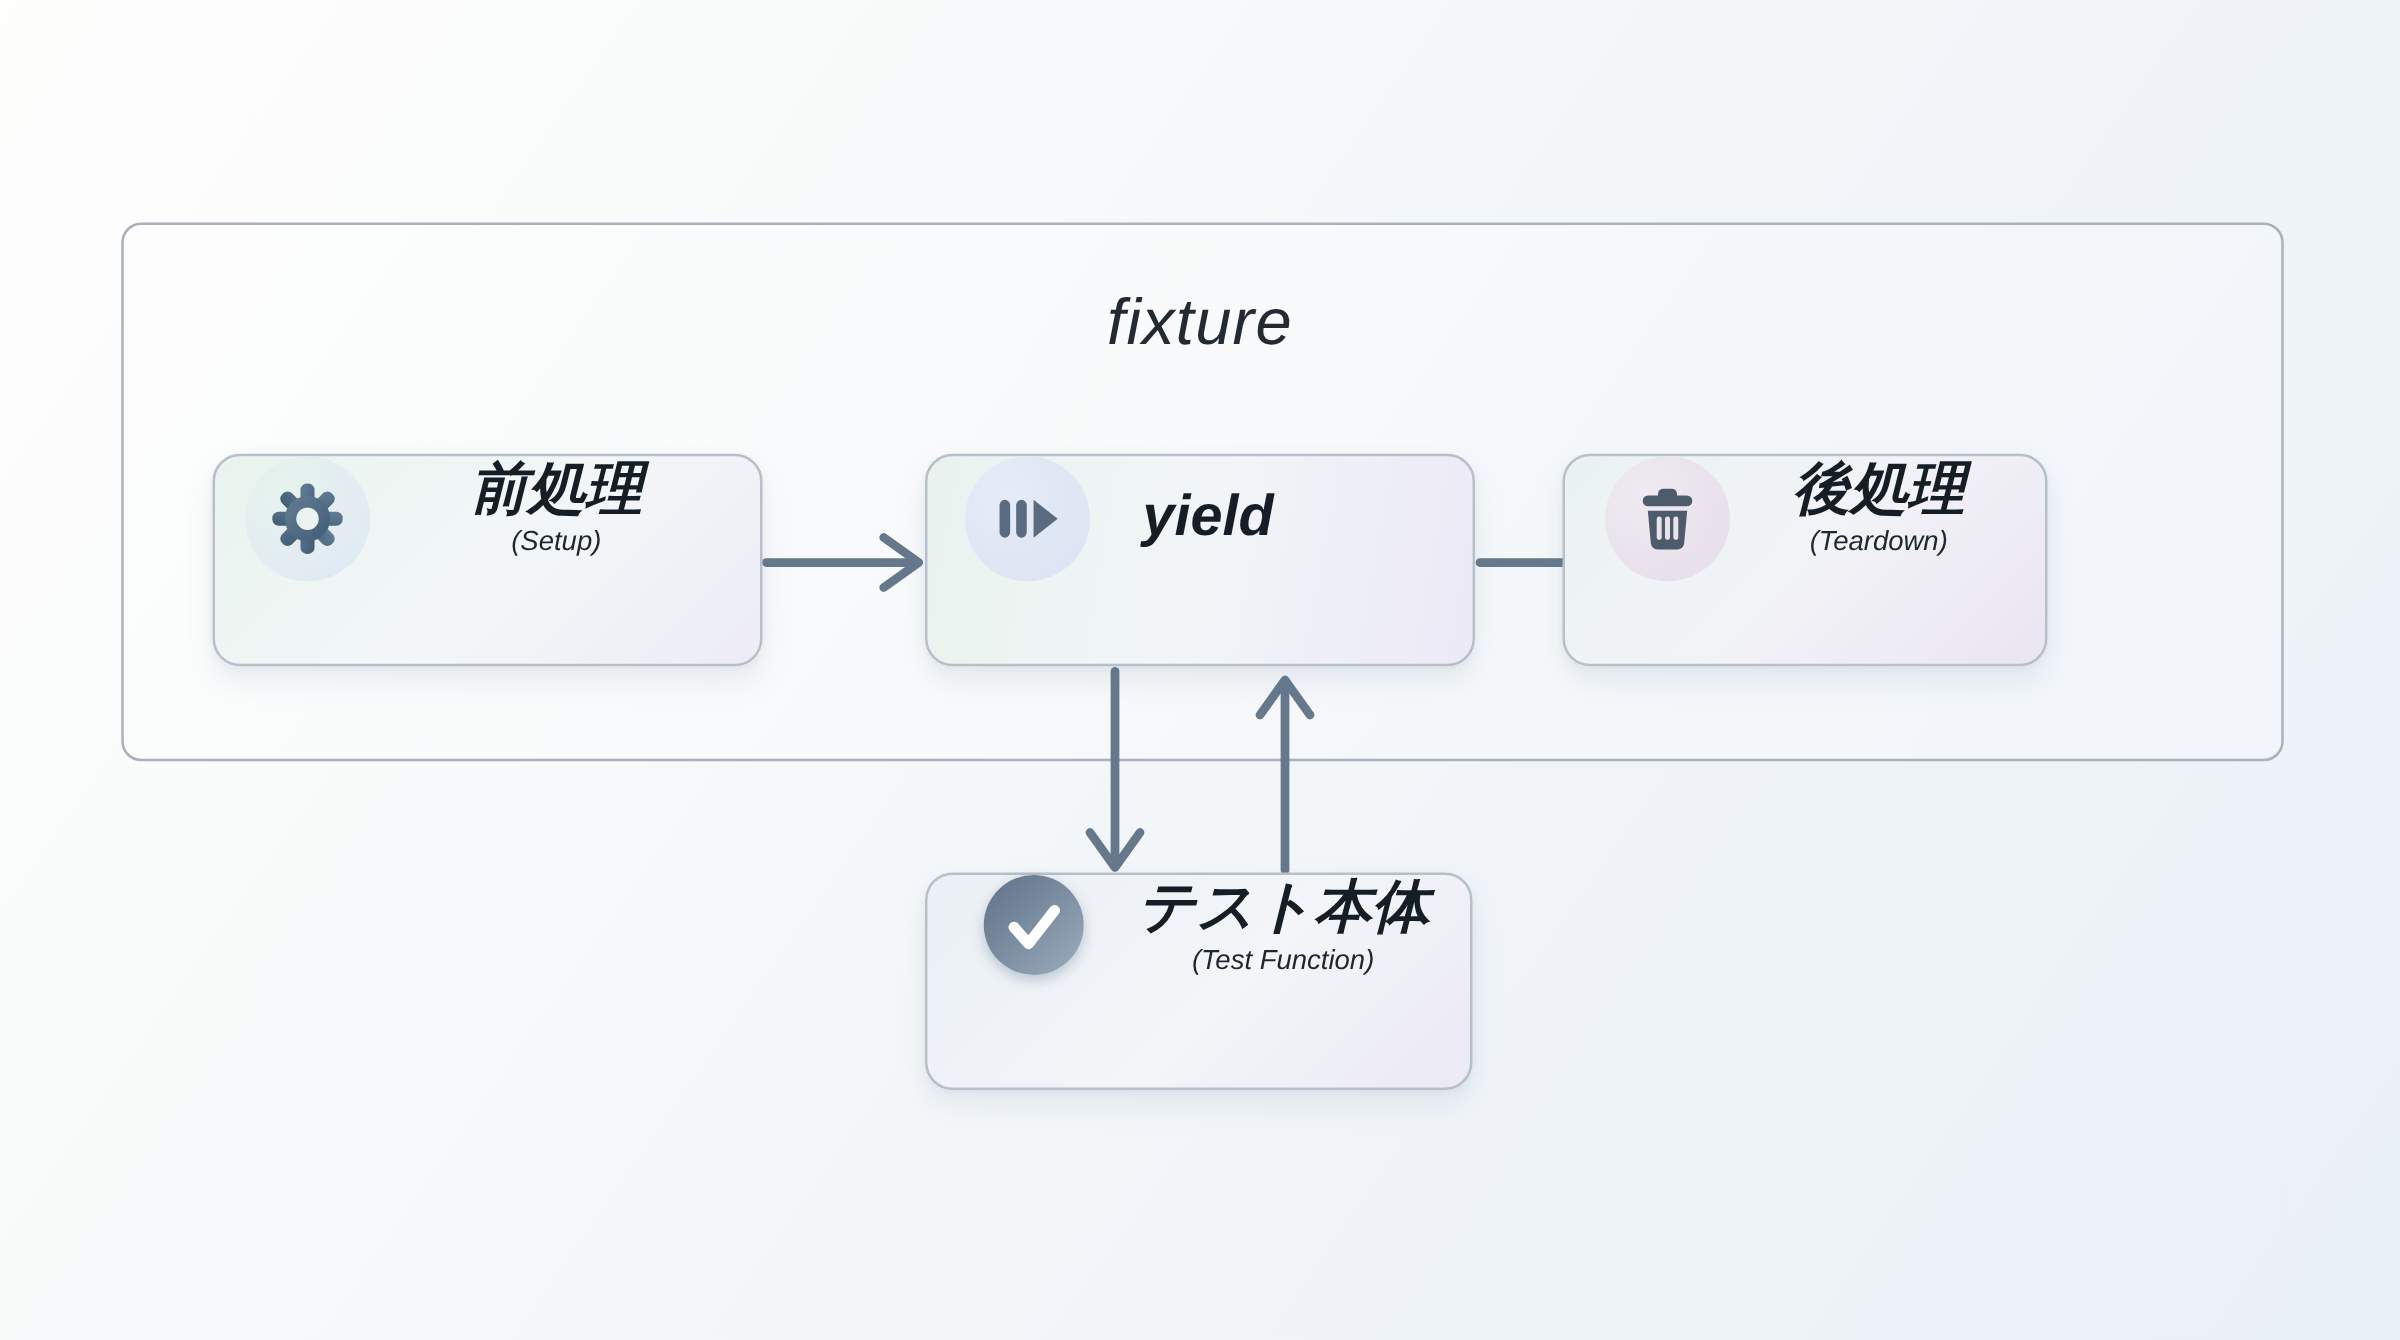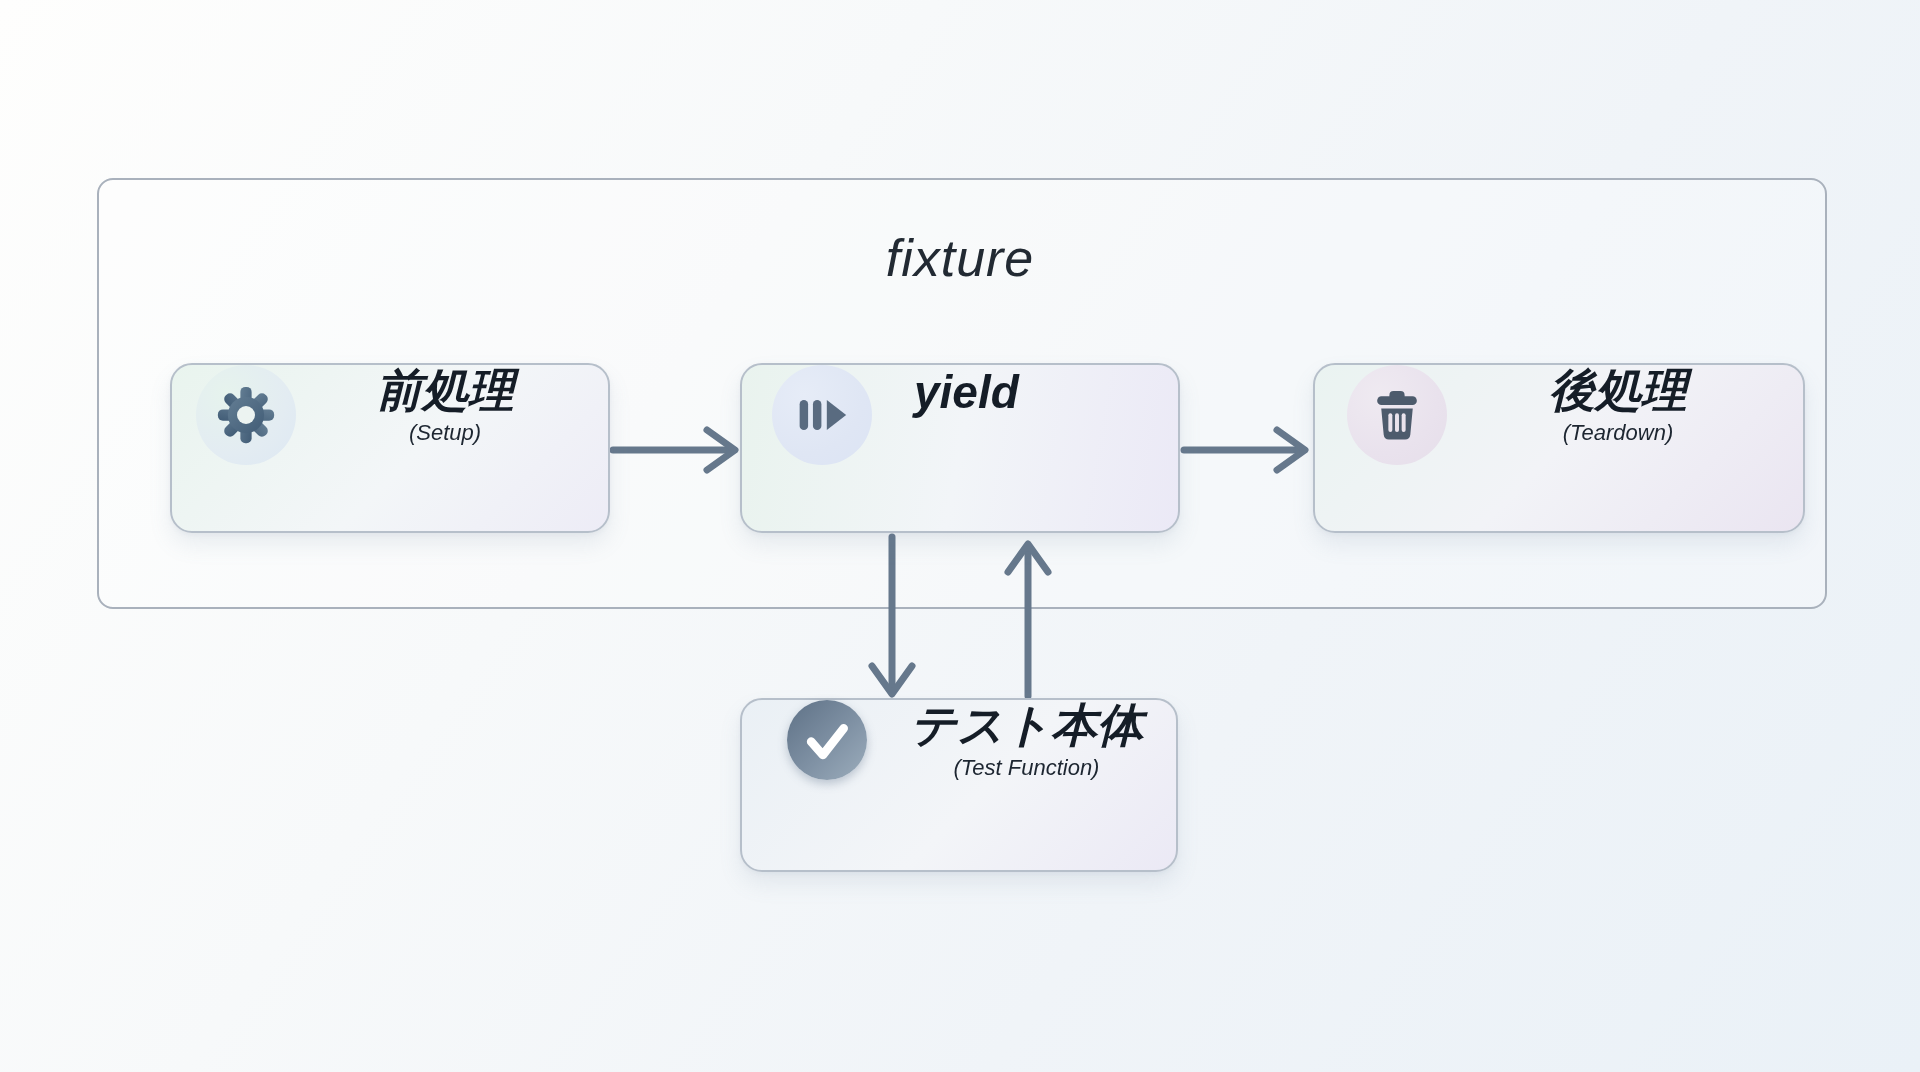--- a/index.html
+++ b/index.html
@@ -22,21 +22,21 @@
   
   .node{
     position:absolute;display:flex;align-items:flex-start;
     border:2px solid #b6bfca;border-radius:22px;box-sizing:border-box;
     box-shadow:0 12px 22px rgba(110,130,160,0.12),0 2px 5px rgba(110,130,160,0.07);
   }
   .node-setup   {left:170px; top:363px;width:440px;height:170px;
     background:linear-gradient(135deg,#e9f4ee 0%,#f3f6f8 55%,#edecf6 100%);}
   .node-yield   {left:740px; top:363px;width:440px;height:170px;
     background:linear-gradient(100deg,#e9f3ee 0%,#f2f5f8 50%,#ebe9f6 100%);}
-  .node-teardown{left:1313px;top:363px;width:492px;height:170px;
+  .node-teardown{left:1250px;top:363px;width:388px;height:170px;
     background:linear-gradient(135deg,#eaf3f1 0%,#f2f3f7 50%,#eae5f1 100%);}
   .node-test    {left:740px; top:698px;width:438px;height:174px;
     background:linear-gradient(135deg,#eaf0f5 0%,#f3f5f8 55%,#ebe9f5 100%);gap:24px;}
   .icon-circle{
     flex:0 0 auto;width:100px;height:100px;border-radius:50%;
     display:flex;align-items:center;justify-content:center;margin-left:24px;
   }
   .circ-setup   {background:radial-gradient(circle at 30% 28%,#e6f3ed 0%,#e3ecf2 60%,#dde8f3 100%);}
   .circ-yield   {background:radial-gradient(circle at 32% 30%,#e6ecf7 0%,#dfe6f4 60%,#dce4f4 100%);margin-left:30px;}
   .circ-teardown{background:radial-gradient(circle at 32% 30%,#efeaf1 0%,#e9e2ed 60%,#e6deea 100%);margin-left:32px;}
@@ -45,21 +45,21 @@
     background:linear-gradient(135deg,#5e7186 0%,#7f91a4 55%,#9cadbc 100%);
     box-shadow:0 4px 10px rgba(90,110,135,0.35);
   }
   .icon-circle svg{display:block;}
   .labels{
     flex:1;display:flex;flex-direction:column;align-items:center;justify-content:center;
     line-height:1.12;padding-right:14px;
   }
   .node-label{font-size:46px;font-weight:700;color:#151d27;}
   .node-sub{font-size:22px;font-weight:400;color:#1d2631;margin-top:4px;}
-  .yield-label{font-size:46px;font-weight:700;color:#151d27;margin-left:42px;}
+  .yield-label{font-size:46px;font-weight:700;color:#151d27;margin-left:42px;margin-top:20px;}
   .arrow-layer{position:absolute;inset:0;pointer-events:none;}
 </style>
 </head>
 <body>
 
 <div class="stage">
 
   <div class="fixture-frame"></div>
   <div class="fixture-title">fixture</div>
 

